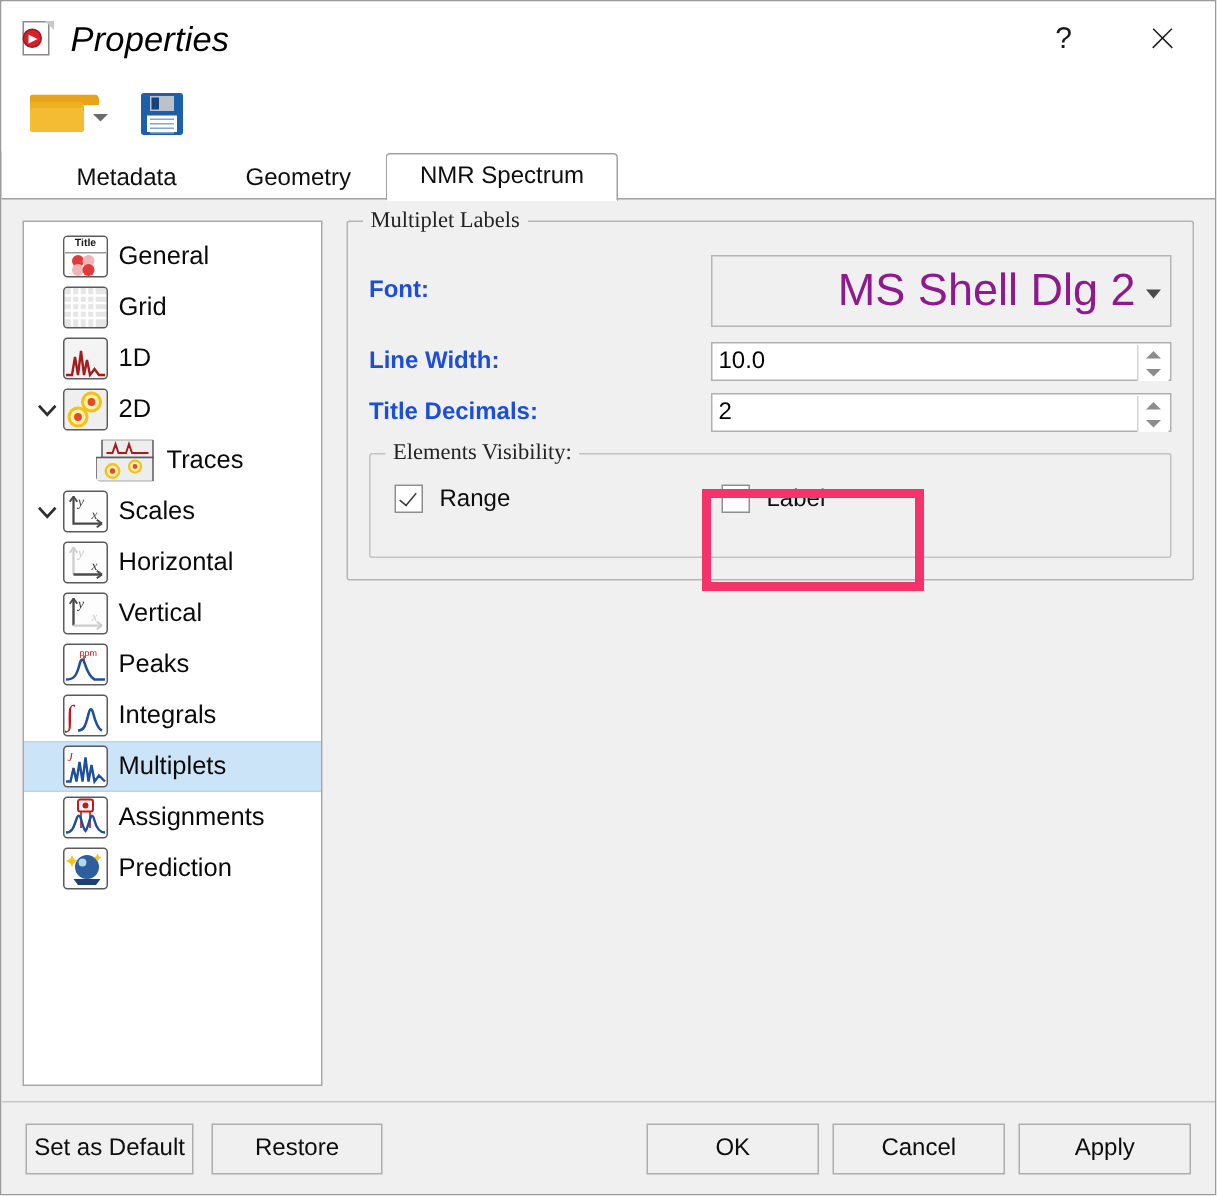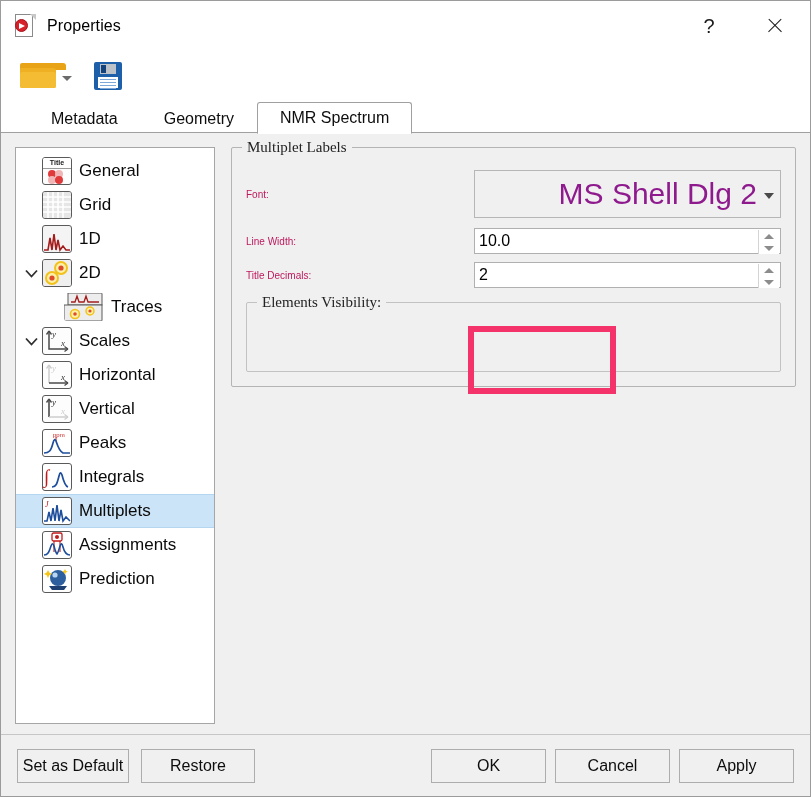--- a/index.html
+++ b/index.html
@@ -72,23 +72,24 @@
   .title-icon .dot:after {
     content: "";
     position: absolute;
     left: 3px; top: 2.5px;
     width: 0; height: 0;
     border-left: 6px solid #ffffff;
     border-top: 3.5px solid transparent;
     border-bottom: 3.5px solid transparent;
   }
   .title-text {
-    font-size: 16px;
+    font-size: 23px;
     color: #000000;
     letter-spacing: 0.1px;
+    font-style: italic;
   }
   .title-spacer { flex: 1 1 auto; }
   .win-btn {
     width: 46px; height: 50px;
     display: flex;
     align-items: center;
     justify-content: center;
     font-size: 20px;
     color: #1a1a1a;
     cursor: default;
@@ -347,22 +348,23 @@
     font-family: Liberation Serif, serif;
   }
   .form-row {
     display: flex;
     align-items: center;
     margin-bottom: 8px;
   }
   .form-label {
     width: 228px;
     flex: 0 0 228px;
-    font-size: 10px;
-    color: #be185d;
+    font-size: 16px;
+    color: #1d4ed8;
+    font-weight: bold;
   }
   .field {
     flex: 1 1 auto;
     background: #ffffff;
     border: 1px solid #b0b0b0;
     box-sizing: border-box;
     height: 26px;
     display: flex;
     align-items: center;
     padding: 0 4px;
@@ -762,20 +764,30 @@
                 </div>
               <div>
                   <span class="down"></span>
                 </div>
             </span>
           </div>
         </div>
 
         <div class="inner-gb">
           <span class="gb-title">Elements Visibility:</span>
+          <div class="cb-row">
+            <span class="cb-group range">
+              <span class="checkbox checked"></span>
+              <span class="cb-label">Range</span>
+            </span>
+            <span class="cb-group">
+              <span class="checkbox"></span>
+              <span class="cb-label">Label</span>
+            </span>
+          </div>
         </div>
 
         <div class="highlight-box" style="left:236px; top:178px; width:148px; height:68px;"></div>
       </div>
     </div>
   </div>
 
   <div class="footer">
     <div class="btn set-default">Set as Default</div>
     <div class="btn restore">Restore</div>

